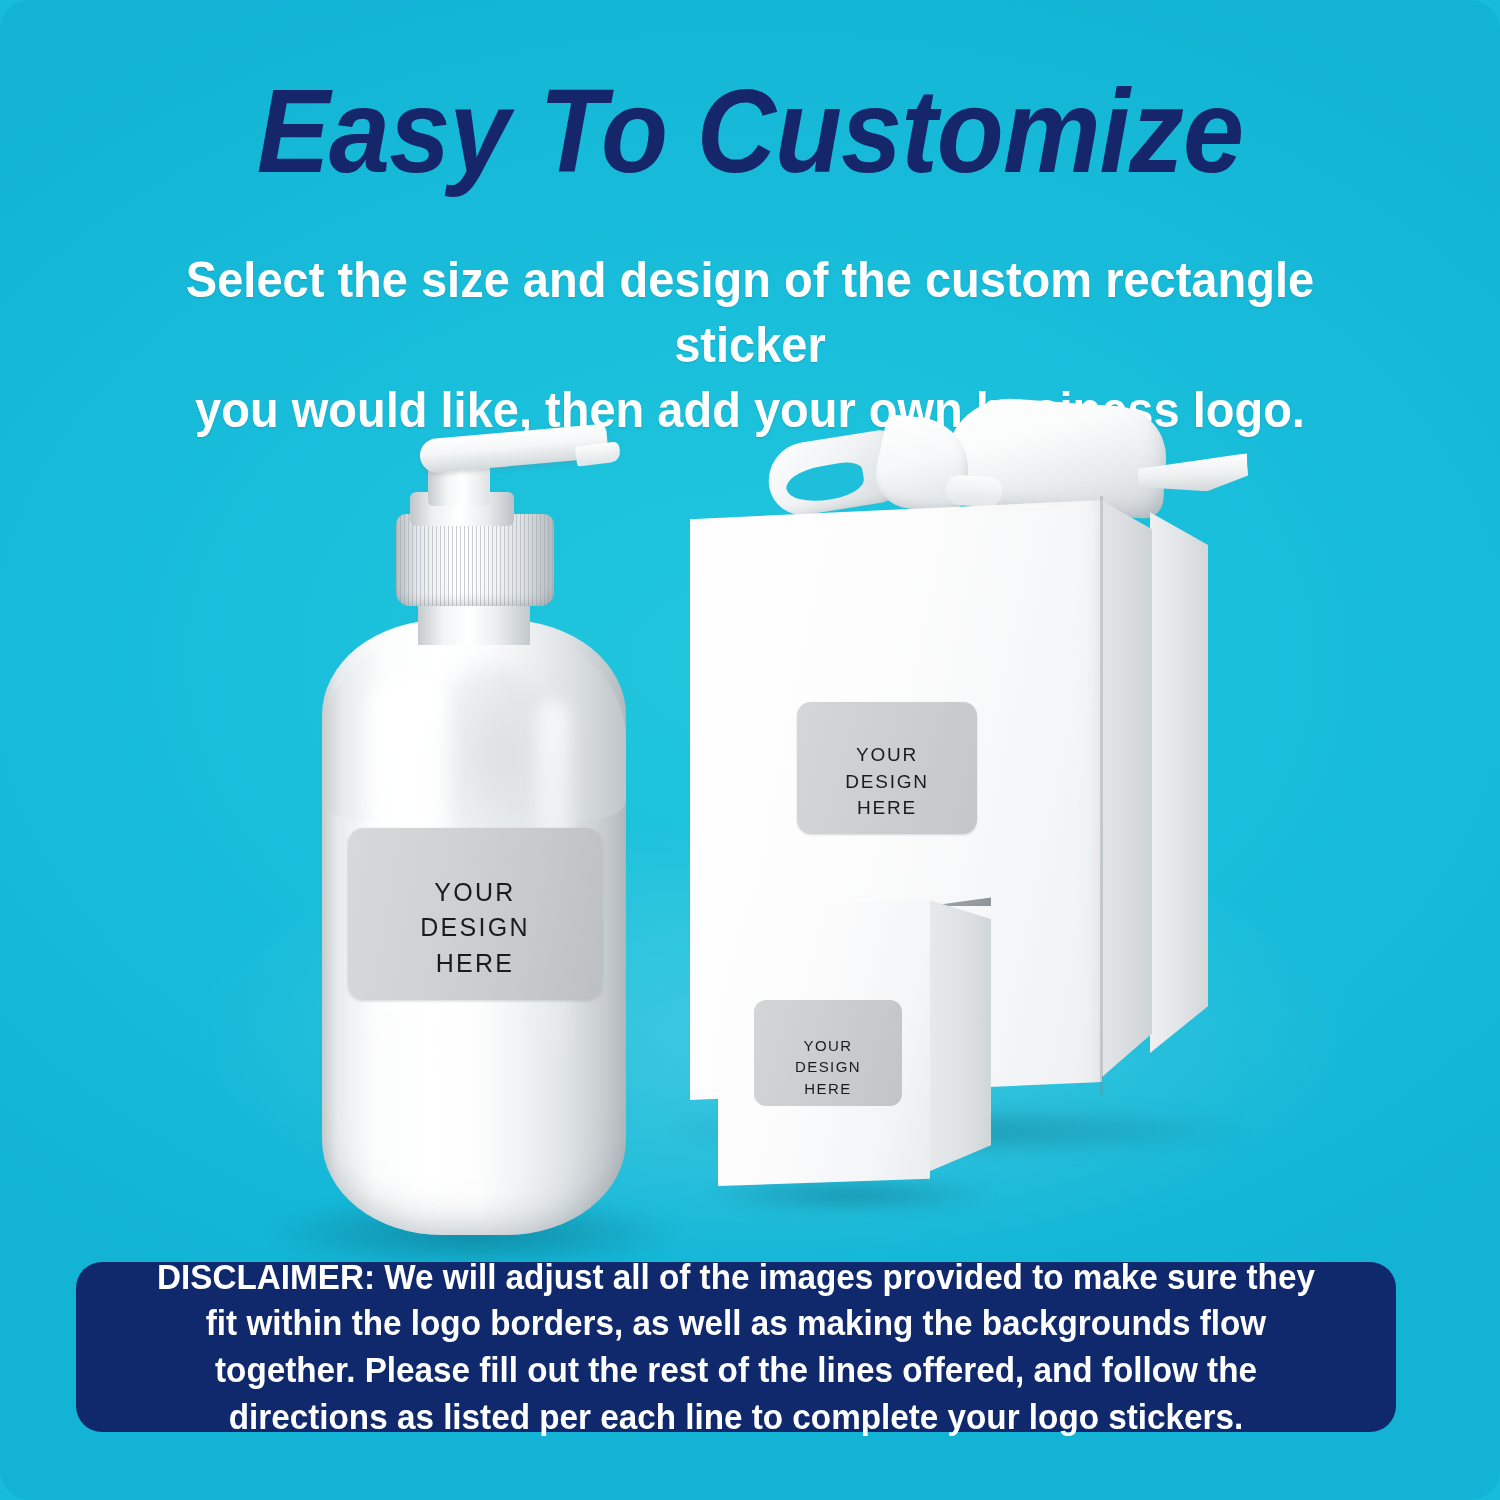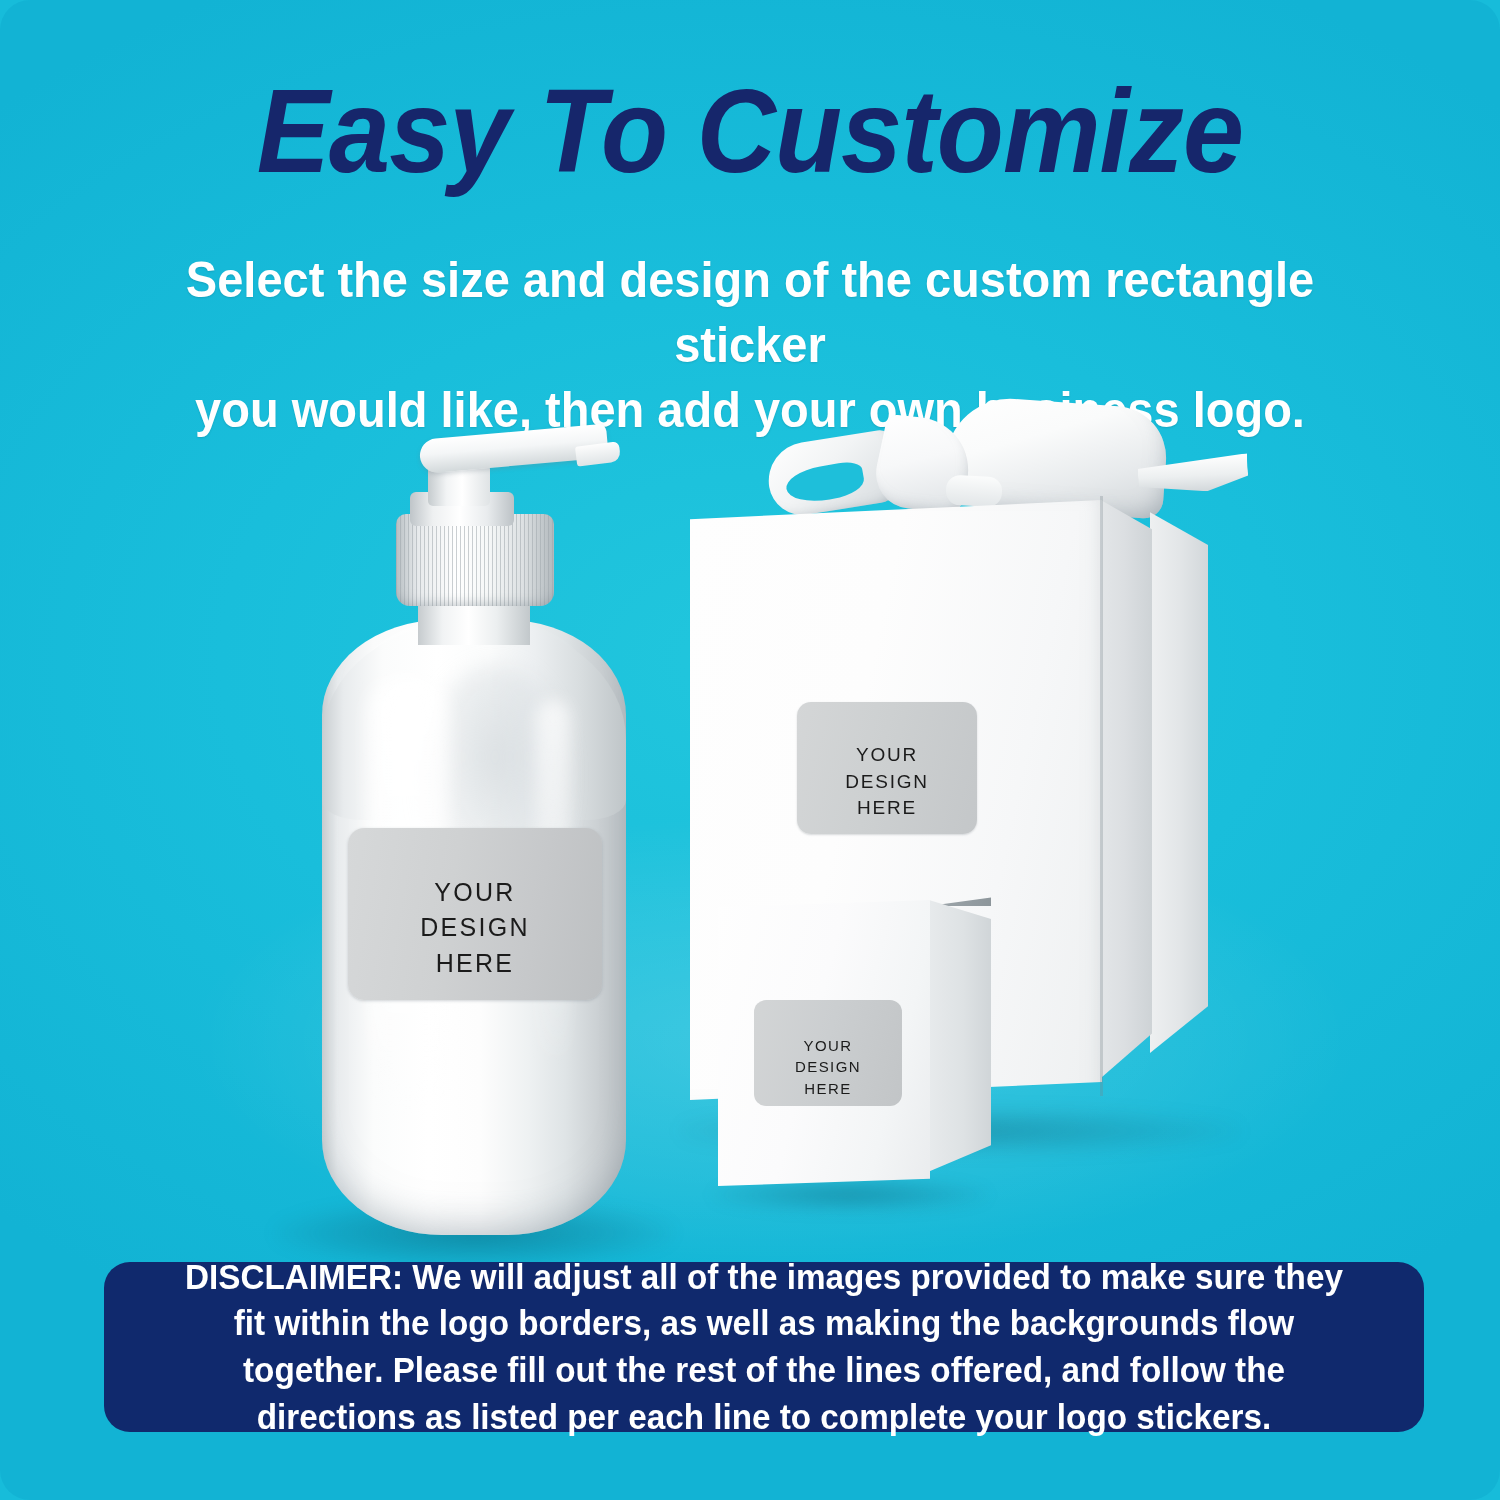--- a/index.html
+++ b/index.html
@@ -457,21 +457,21 @@
     background: linear-gradient(105deg, #d3d5d6 0%, #cbced0 48%, #c2c5c7 100%);
     display: flex;
     align-items: center;
     justify-content: center;
   }
   .label-small .label-text { font-size: 15px; letter-spacing: 1.4px; }
 
   
   .disclaimer {
     position: absolute;
-    left: 104px;
+    left: 76px;
     top: 1262px;
     width: 1320px;
     height: 170px;
     border-radius: 26px;
     background: #10296d;
     display: flex;
     align-items: center;
     justify-content: center;
     box-sizing: border-box;
     padding: 0 34px;

